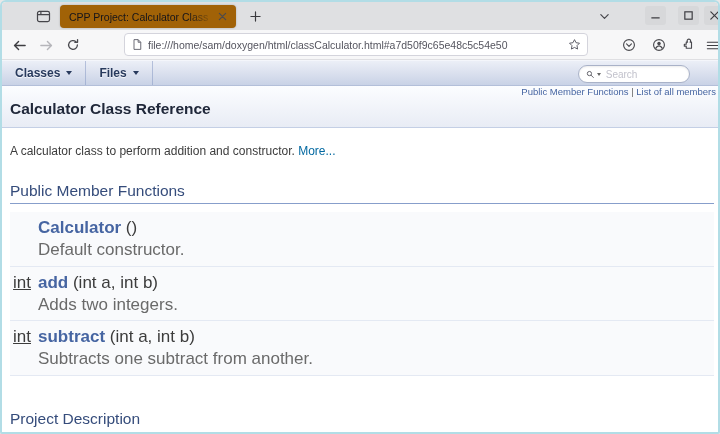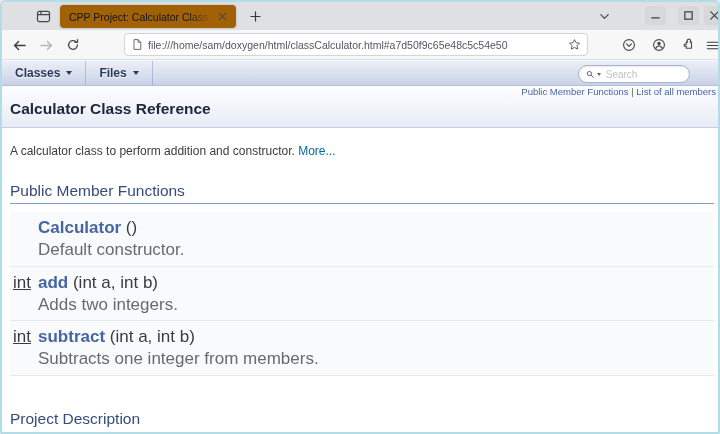--- a/index.html
+++ b/index.html
@@ -277,21 +277,21 @@
         </tr>
         <tr class="msep">
               <td colspan="2"></td>
             </tr>
         <tr>
           <td class="mleft">int</td>
           <td class="mright"><a class="mlink">subtract</a><span> (int a, int b)</span></td>
         </tr>
         <tr>
           <td></td>
-          <td class="mdesc" style="padding-left:7px;">Subtracts one integer from members.</td>
+          <td class="mdesc" style="padding-left:7px;">Subtracts one subtract from another.</td>
         </tr>
         <tr class="msep">
               <td colspan="2"></td>
             </tr>
       </tbody>
         </table>
 
       <h2 class="groupheader second">Project Description</h2>
 
     </div>

